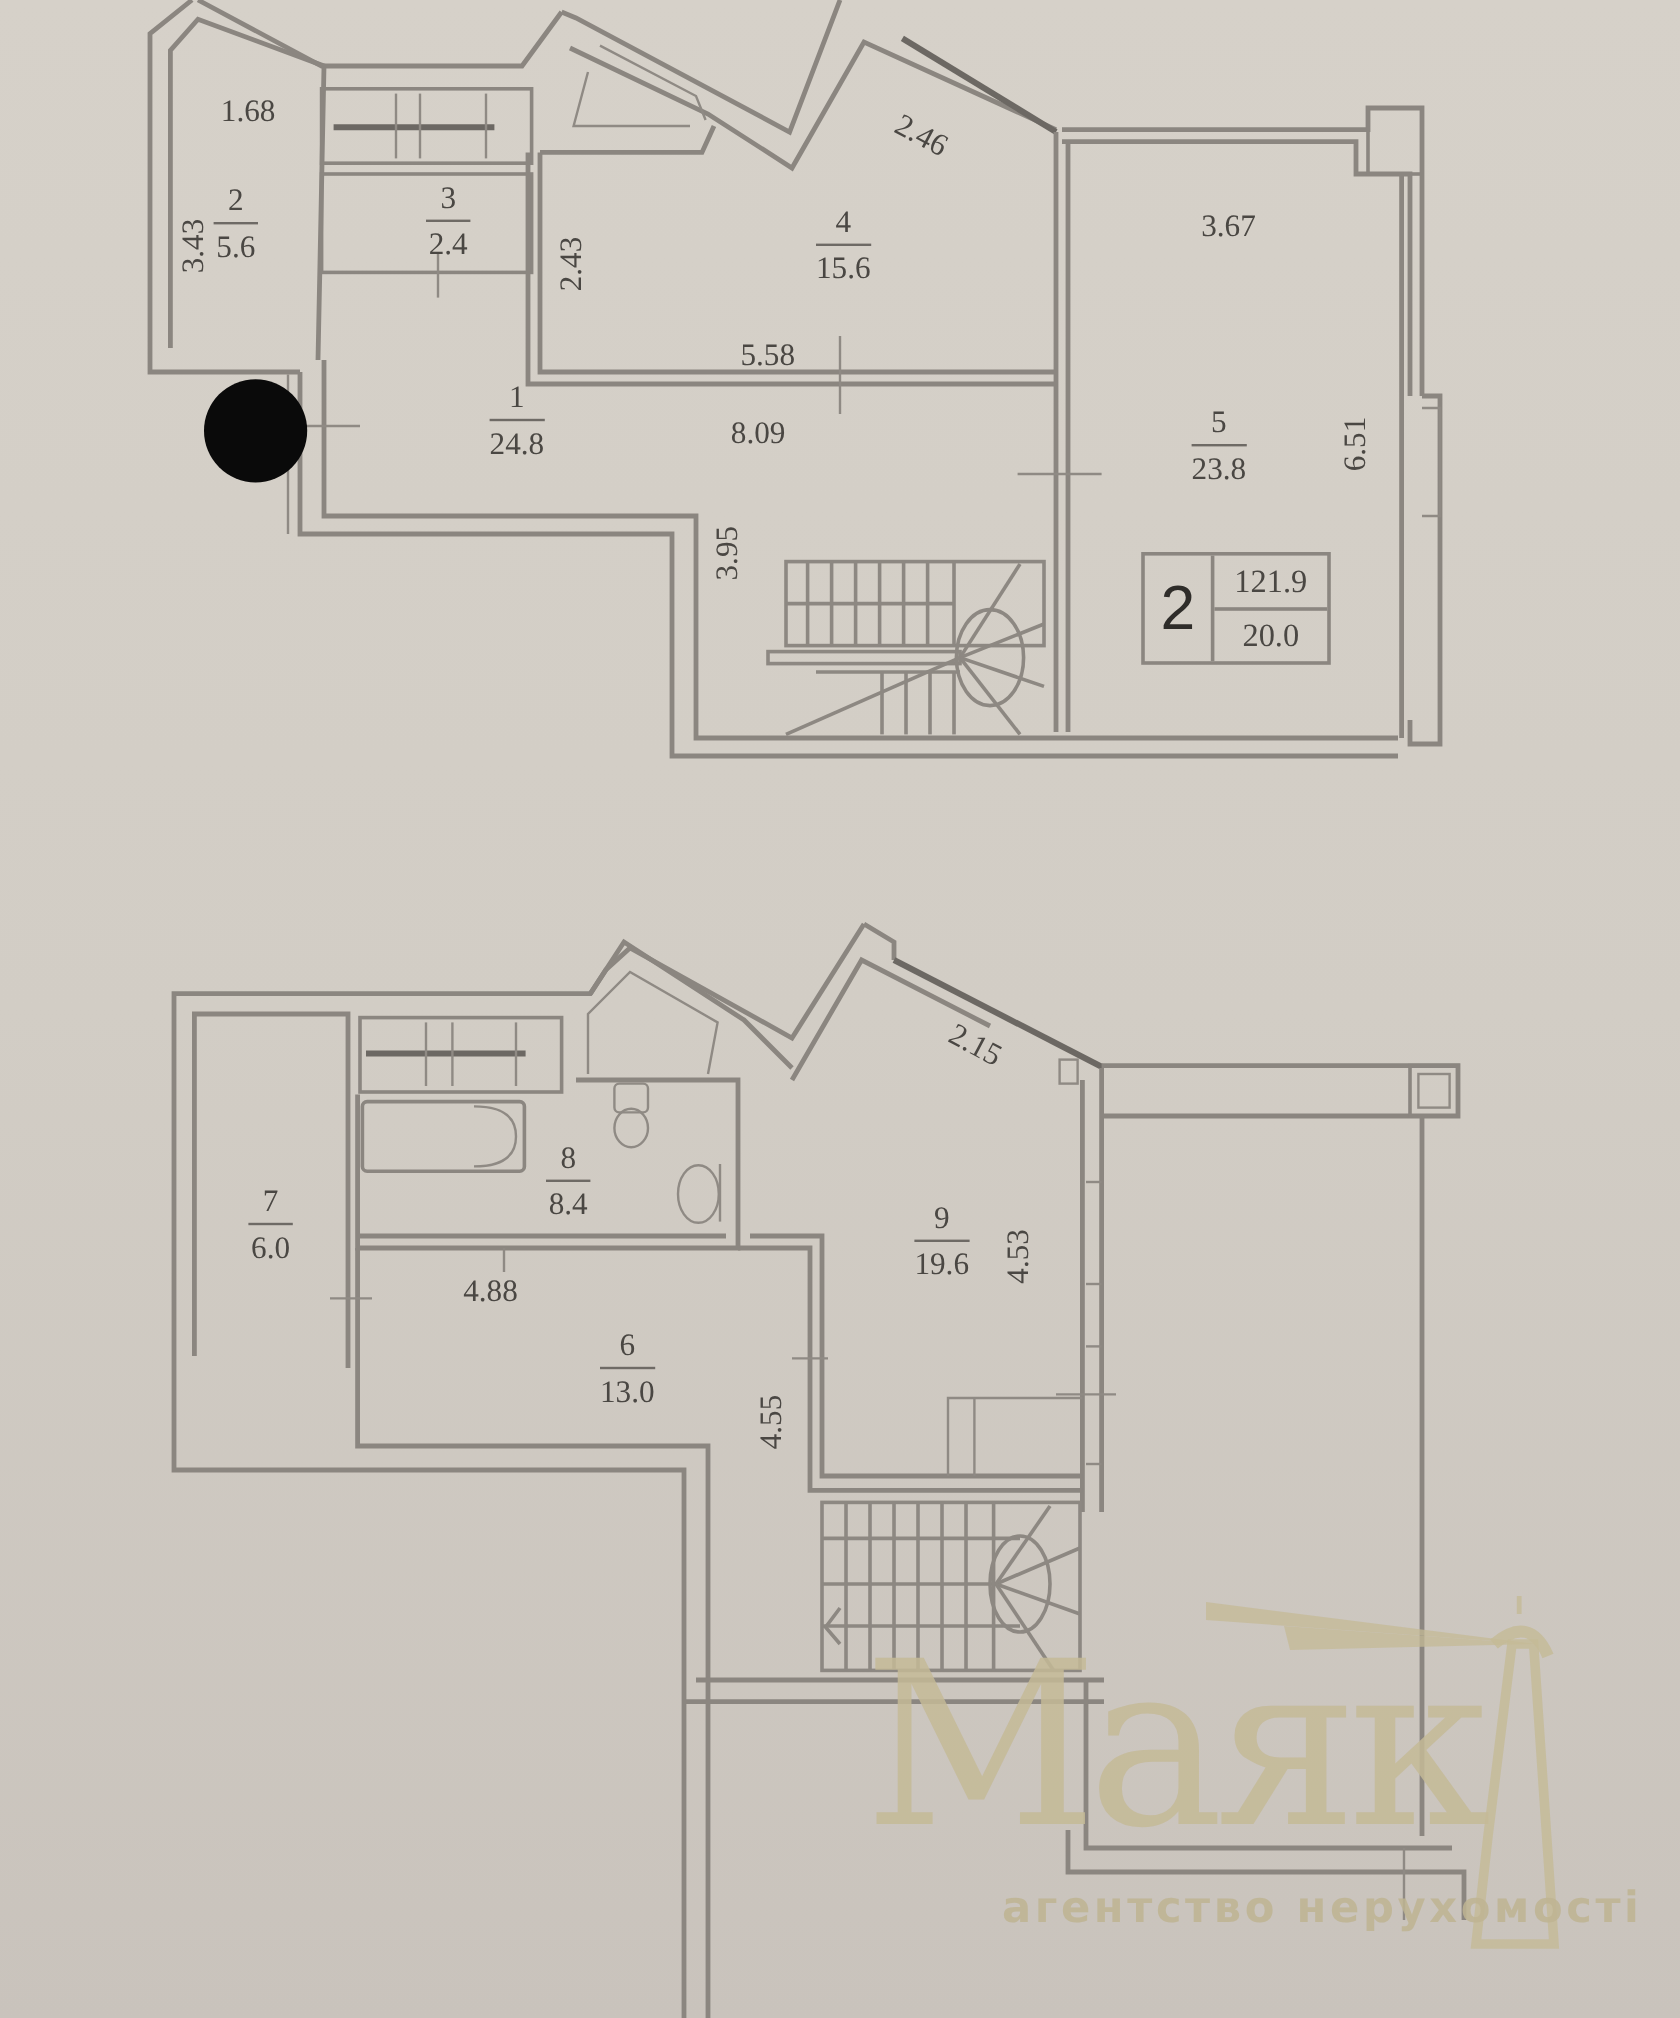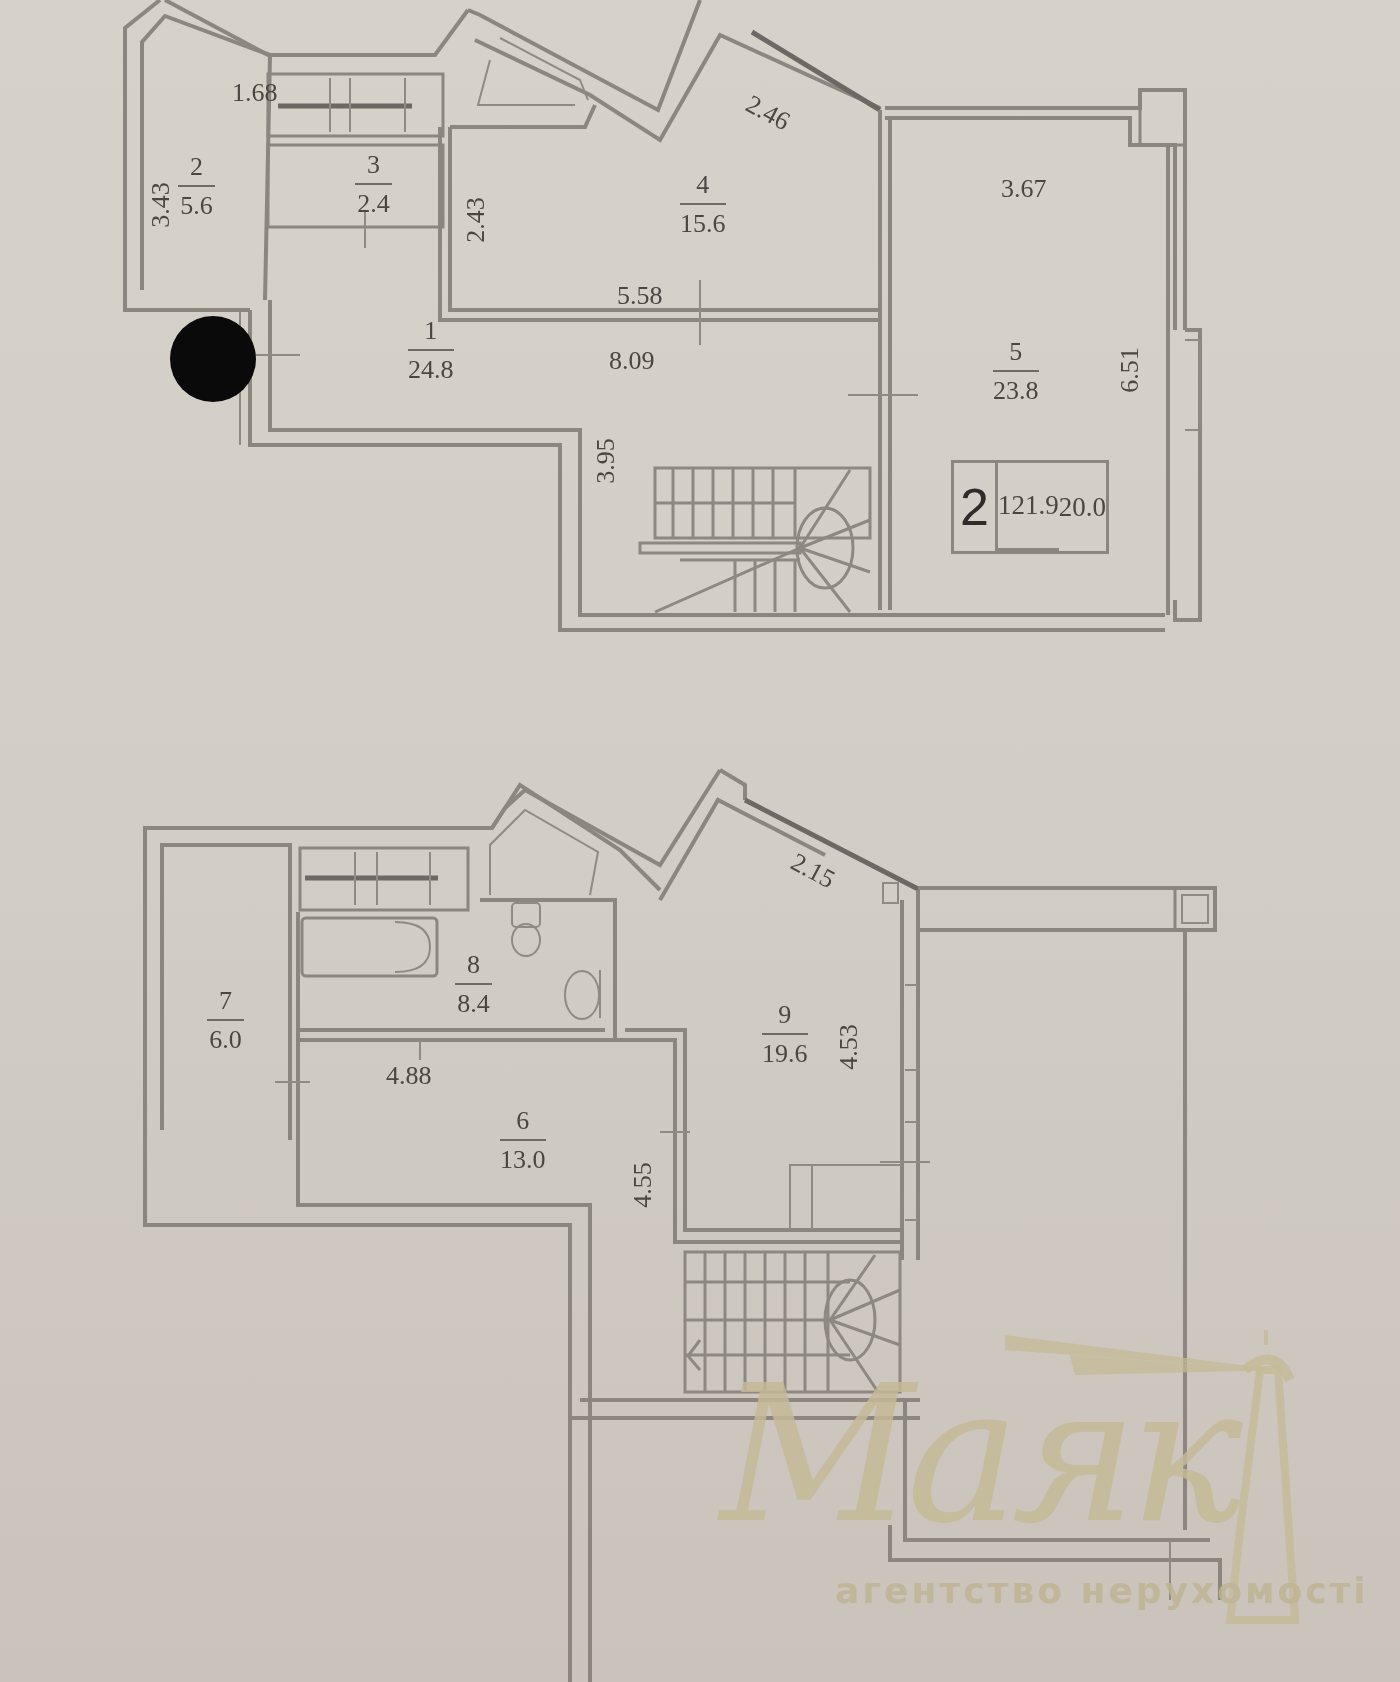--- a/index.html
+++ b/index.html
@@ -19,25 +19,25 @@
   .dk { fill: none; stroke: #6c6863; stroke-width: 5; }
   .stair { fill: none; stroke: #8d8882; stroke-width: 3; }
   .lbl { position: absolute; color: #4a4743; font-size: 26px; text-align: center; line-height: 1; }
   .room { position: absolute; text-align: center; color: #4a4743; font-size: 26px; }
   .room .num { display: block; padding: 0 12px 3px; border-bottom: 2px solid #6e6a65; }
   .room .area { display: block; padding-top: 4px; }
   .rot { transform: rotate(-90deg); transform-origin: center; }
   .entrance-dot { position: absolute; left: 170px; top: 316px; width: 86px; height: 86px; border-radius: 50%; background: #0a0a0a; }
   .summary { position: absolute; left: 951px; top: 460px; width: 158px; height: 94px; border: 3px solid #8b8680; box-sizing: border-box; display: flex; }
   .summary .big { width: 55px; border-right: 3px solid #8b8680; display: flex; align-items: center; justify-content: center; font-size: 52px; color: #2f2d2a; font-family: "Liberation Sans", sans-serif; }
-  .summary .vals { flex: 1; display: flex; flex-direction: row; justify-content: flex-end; }
+  .summary .vals { flex: 1; display: flex; flex-direction: column; justify-content: flex-end; }
   .summary .vals span { flex: 1; display: flex; align-items: center; justify-content: center; font-size: 27px; color: #4a4743; }
   .summary .vals span:first-child { border-bottom: 3px solid #8b8680; }
   .watermark { position: absolute; left: 660px; top: 1330px; width: 740px; height: 330px; pointer-events: none; }
-  .wm-script { position: absolute; left: 60px; top: 30px; font-family: "DejaVu Serif", serif; font-style: italic; font-size: 190px; color: rgba(196,186,150,0.85); letter-spacing: -8px; line-height: 1; }
+  .wm-script { position: absolute; left: 60px; top: 30px; font-family: "DejaVu Serif", serif; font-size: 190px; color: rgba(196,186,150,0.85); letter-spacing: -8px; line-height: 1; }
   .wm-sub { position: absolute; left: 175px; top: 240px; font-family: "DejaVu Sans", sans-serif; font-weight: bold; font-size: 36px; color: rgba(190,180,146,0.85); letter-spacing: 3px; }
 </style>
 </head>
 <body>
 
 <div class="page">
 
   <svg class="plan" viewBox="0 0 1400 1682">
 
     <g>
@@ -203,21 +203,21 @@
   </div>
   <div class="room" style="left:680px;top:170px;">
     <span class="num">4</span>
     <span class="area">15.6</span>
   </div>
   <div class="room" style="left:993px;top:337px;">
     <span class="num">5</span>
     <span class="area">23.8</span>
   </div>
 
-  <div class="lbl" style="left:184px;top:80px;margin-left:48px;">1.68</div>
+  <div class="lbl" style="left:184px;top:80px;">1.68</div>
   <div class="lbl rot" style="left:138px;top:192px;">3.43</div>
   <div class="lbl rot" style="left:453px;top:207px;">2.43</div>
   <div class="lbl" style="left:745px;top:100px;transform:rotate(28deg);">2.46</div>
   <div class="lbl" style="left:617px;top:270px;margin-top:13px;">5.58</div>
   <div class="lbl" style="left:609px;top:348px;">8.09</div>
   <div class="lbl rot" style="left:583px;top:448px;">3.95</div>
   <div class="lbl" style="left:1001px;top:176px;">3.67</div>
   <div class="lbl rot" style="left:1107px;top:357px;">6.51</div>
 
   <div class="summary">

